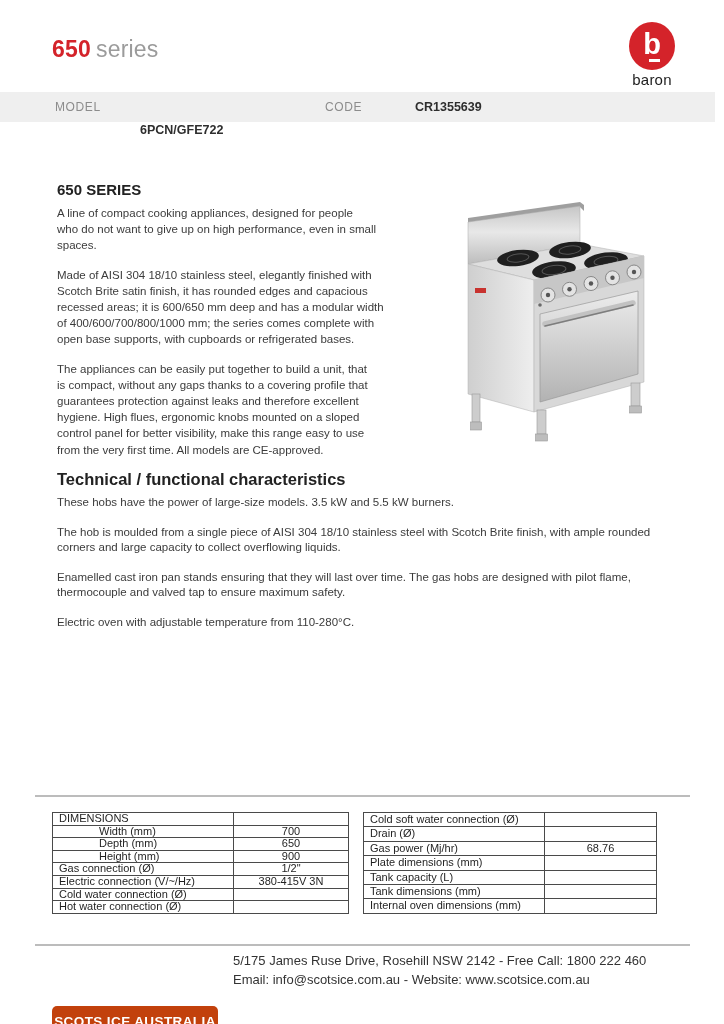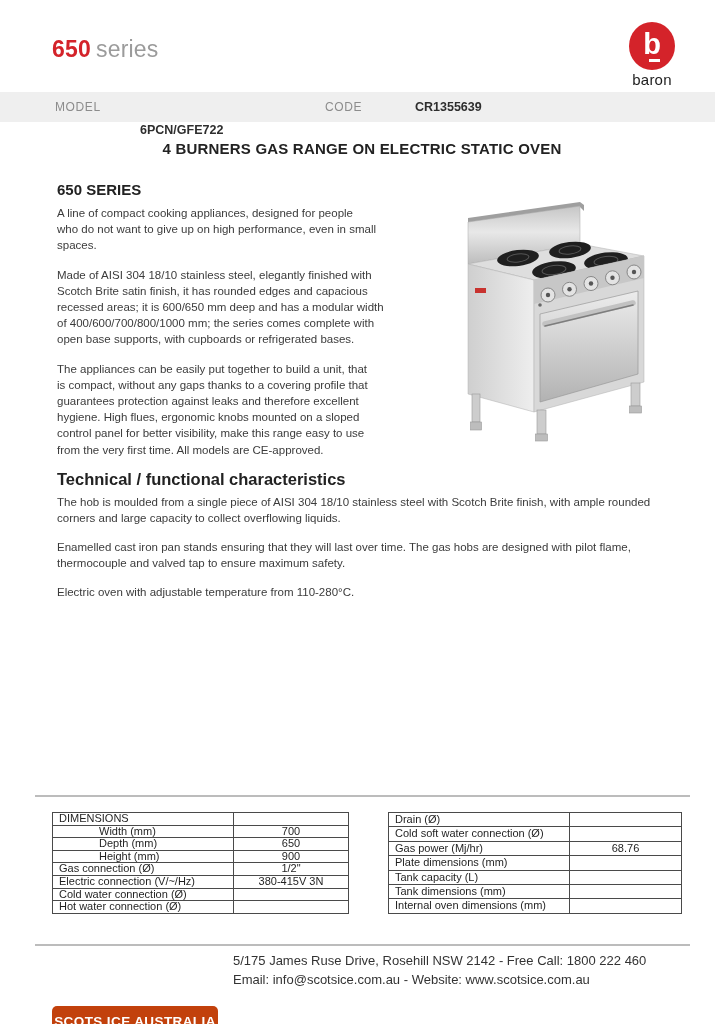--- a/index.html
+++ b/index.html
@@ -44,21 +44,21 @@
   .product-figure { position:absolute; left:448px; top:196px; width:216px; height:246px; }
   
   .tech-section { position:absolute; left:57px; top:470px; width:636px; }
   .tech-section h2 { font-size:16.5px; font-weight:bold; color:#222; margin-bottom:6px; }
   .tech-section .body-p { line-height:15.5px; margin-bottom:14px; }
   
   .rule { position:absolute; left:35px; width:655px; border-top:2px solid #bcbcbc; }
   .rule-tables { top:795px; }
   .rule-footer { top:944px; }
   
-  .tables-row { position:absolute; left:52px; top:812px; display:flex; gap:39px; }
+  .tables-row { position:absolute; left:52px; top:812px; display:flex; gap:14px; }
   table.spec-table { border-collapse:collapse; font-size:11px; color:#1f1f1f; }
   table.spec-table td { border:1px solid #4a4a4a; height:12.6px; line-height:11.5px; padding:0 6px; white-space:nowrap; }
   table.left-table td.lbl { width:181px; }
   table.left-table td.val { width:115px; text-align:center; }
   table.right-table td.lbl { width:181px; }
   table.right-table td.val { width:112px; text-align:center; }
   td.lbl.indent { padding-left:46px; }
   
   .footer-logo {
     position:absolute; left:52px; top:1006px; width:166px; height:40px;
@@ -88,21 +88,20 @@
     <div class="brand-name">baron</div>
   </div>
 
   <div class="model-bar">
     <span class="lab lab1">MODEL</span>
     <span class="val val1">6PCN/GFE722</span>
     <span class="lab lab2">CODE</span>
     <span class="val">CR1355639</span>
   </div>
 
-  <div class="product-title">4 BURNERS GAS RANGE ON ELECTRIC STATIC OVEN</div>
 
   <div class="series-section">
     <h2>650 SERIES</h2>
     <div>
 
         <p class="body-p">A line of compact cooking appliances, designed for people
 who do not want to give up on high performance, even in small
 spaces.</p>
 
         <p class="body-p">Made of AISI 304 18/10 stainless steel, elegantly finished with
@@ -190,20 +189,21 @@
         <rect x="183" y="187" width="9" height="23"></rect>
         <rect x="181.5" y="210" width="12" height="7" fill="#bdbdbd"></rect>
       </g>
     </svg>
   </div>
 
   <div class="tech-section">
     <h2>Technical / functional characteristics</h2>
     <div>
 
+        <p class="body-p">These hobs have the power of large-size models. 3.5 kW and 5.5 kW burners.</p>
 
         <p class="body-p">The hob is moulded from a single piece of AISI 304 18/10 stainless steel with Scotch Brite finish, with ample rounded
 corners and large capacity to collect overflowing liquids.</p>
 
         <p class="body-p">Enamelled cast iron pan stands ensuring that they will last over time. The gas hobs are designed with pilot flame,
 thermocouple and valved tap to ensure maximum safety.</p>
 
         <p class="body-p">Electric oven with adjustable temperature from 110-280°C.</p>
       </div>
   </div>
@@ -252,26 +252,26 @@
           <tr>
             <td class="lbl">Hot water connection (Ø)</td>
             <td class="val"></td>
           </tr>
         </tbody>
     </table>
     <table class="spec-table right-table">
       <tbody>
 
           <tr>
+            <td class="lbl">Cold soft water connection (Ø)</td>
+            <td class="val"></td>
+          </tr>
+
+          <tr>
             <td class="lbl">Drain (Ø)</td>
-            <td class="val"></td>
-          </tr>
-
-          <tr>
-            <td class="lbl">Cold soft water connection (Ø)</td>
             <td class="val"></td>
           </tr>
 
           <tr>
             <td class="lbl">Gas power (Mj/hr)</td>
             <td class="val">68.76</td>
           </tr>
 
 
           <tr>

